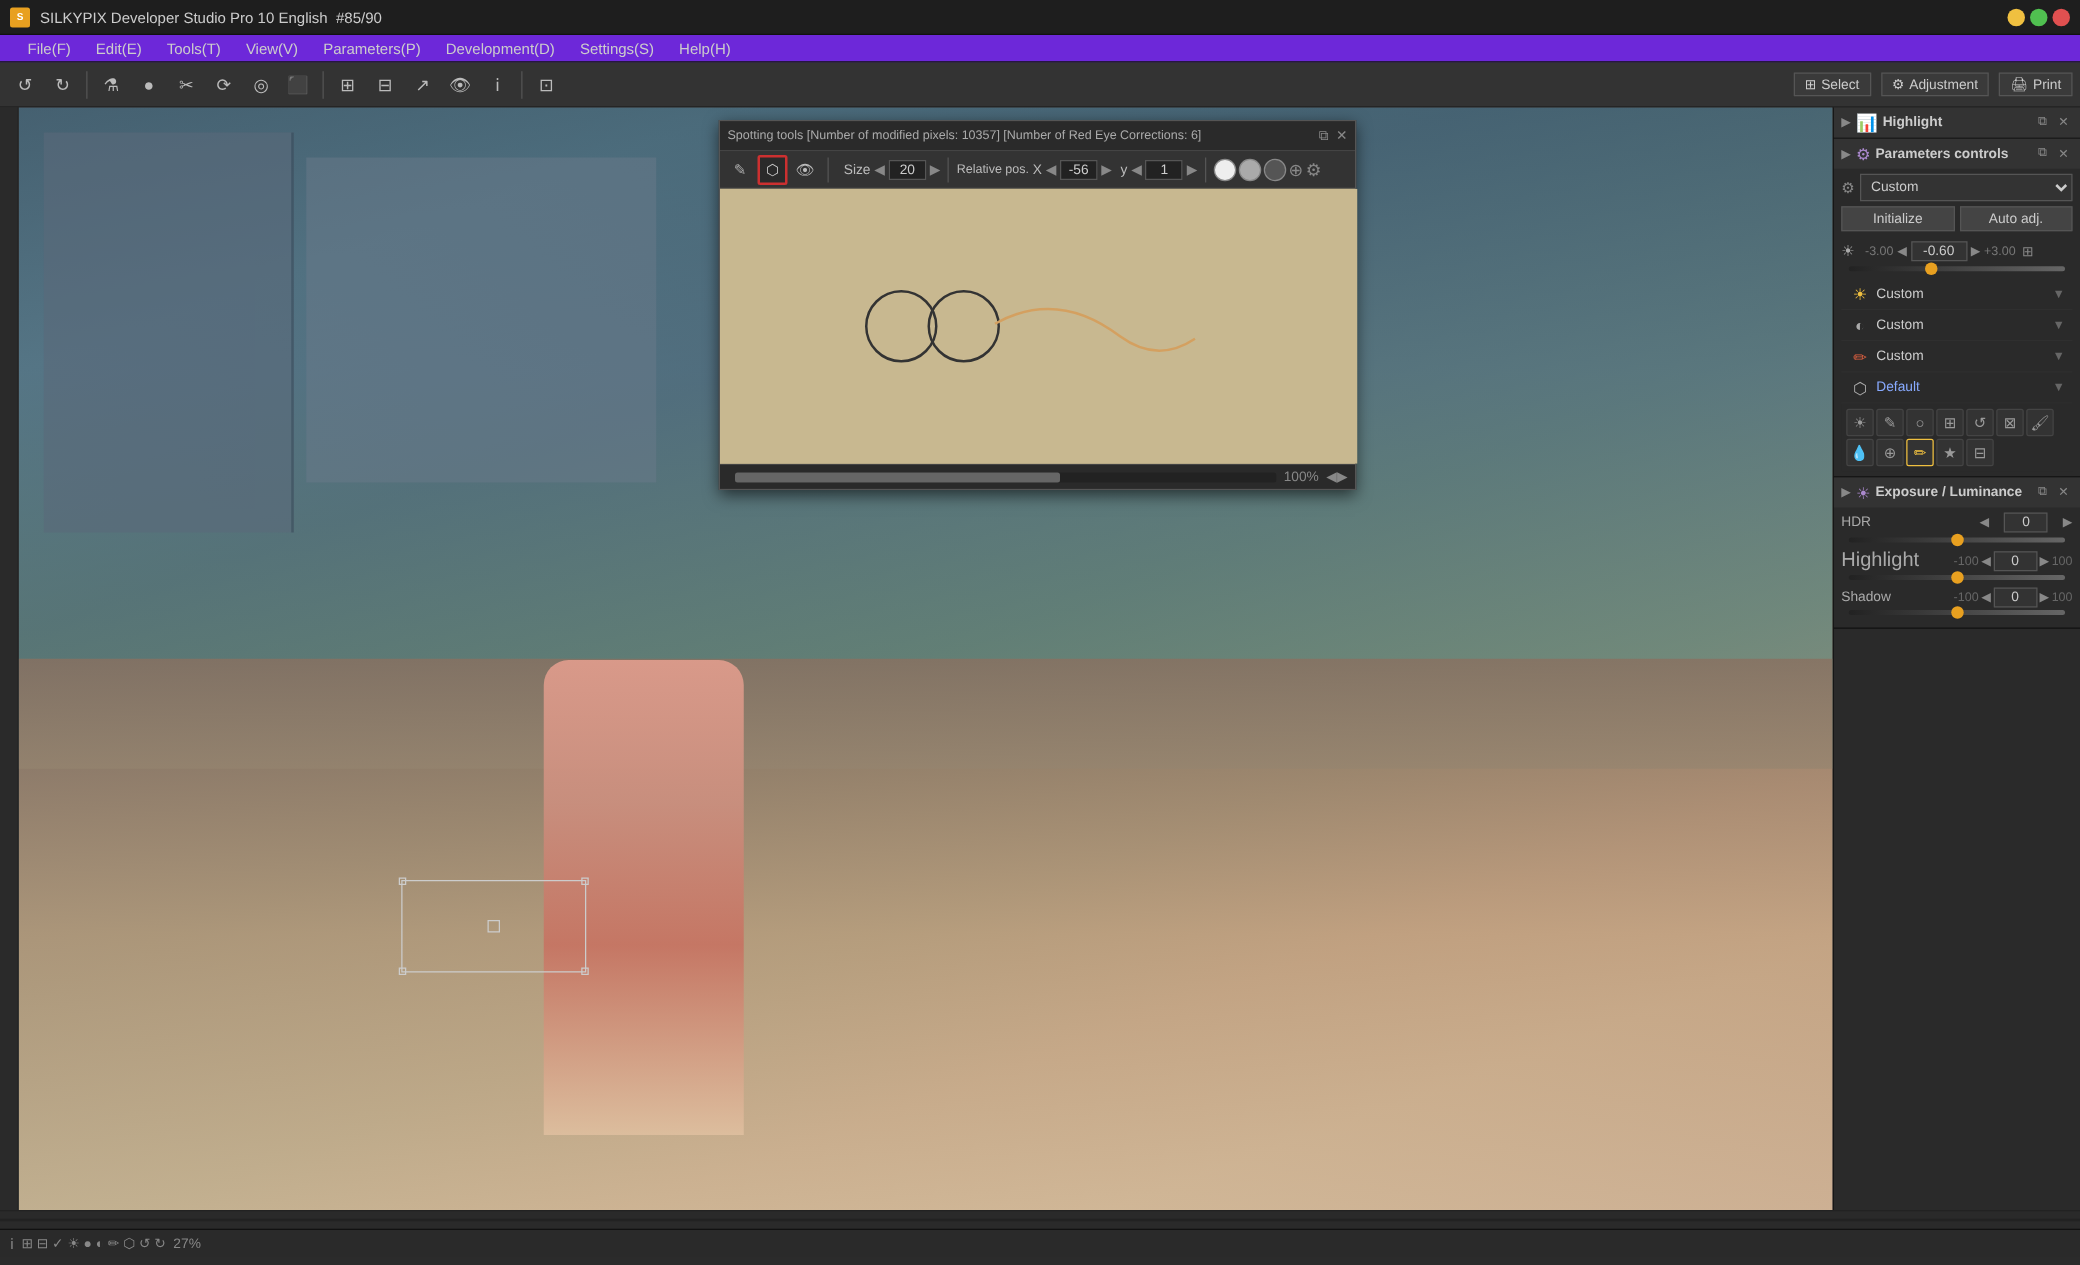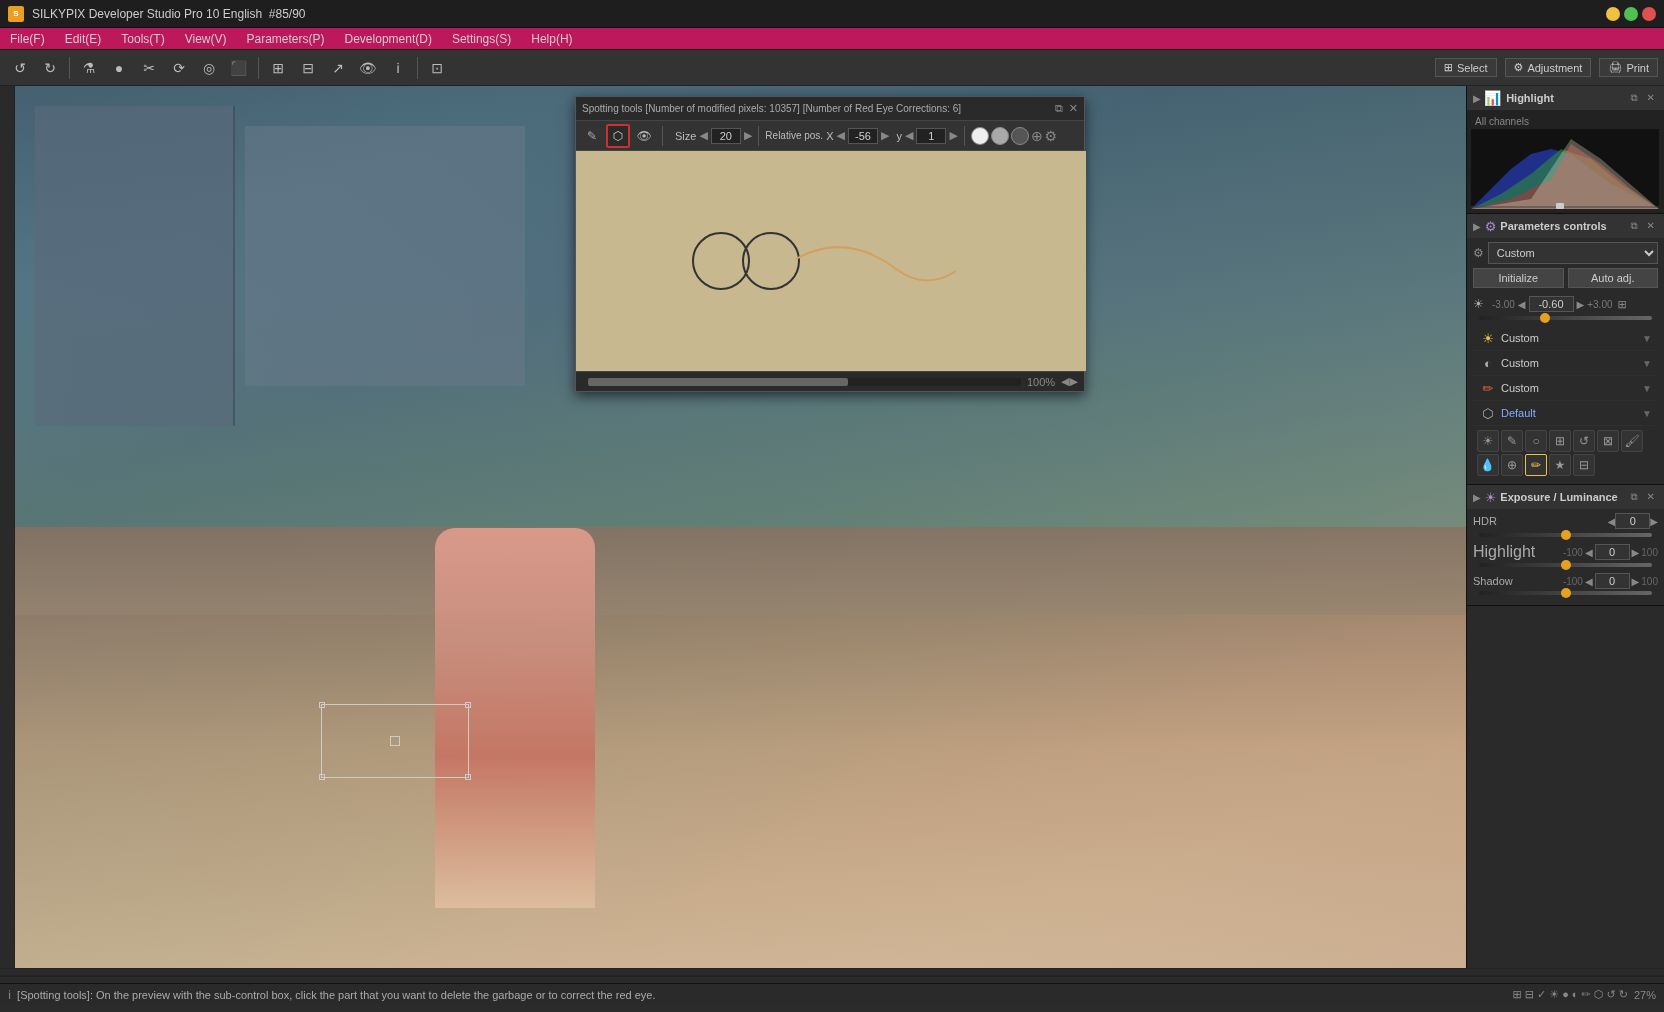--- a/index.html
+++ b/index.html
@@ -9,21 +9,21 @@
     #title-bar { background: #1e1e1e; height: 28px; display: flex; align-items: center; padding: 0 8px; gap: 8px; border-bottom: 1px solid #111; }
     #title-bar .app-icon { width: 16px; height: 16px; background: #e8a020; border-radius: 2px; display: flex; align-items: center; justify-content: center; font-size: 8px; color: #fff; font-weight: bold; }
     #title-bar .title-text { color: #ccc; font-size: 12px; flex: 1; }
     #title-bar .win-controls { display: flex; gap: 4px; }
     #title-bar .win-btn { width: 14px; height: 14px; border-radius: 50%; cursor: pointer; display: flex; align-items: center; justify-content: center; font-size: 9px; color: transparent; }
     #title-bar .win-btn.min { background: #f0c040; }
     #title-bar .win-btn.max { background: #50c050; }
     #title-bar .win-btn.close { background: #e05050; }
 
     
-    #menu-bar { background: #be185d; height: 22px; display: flex; align-items: center; padding: 0 0; border-bottom: 1px solid #111; }
+    #menu-bar { background: #6d28d9; height: 22px; display: flex; align-items: center; padding: 0 12px; border-bottom: 1px solid #111; }
     .menu-item { padding: 2px 10px; cursor: pointer; color: #ccc; font-size: 12px; }
 
     
     #toolbar { background: #333; height: 36px; display: flex; align-items: center; padding: 0 6px; gap: 2px; border-bottom: 1px solid #222; }
     .tb-btn { width: 28px; height: 28px; display: flex; align-items: center; justify-content: center; cursor: pointer; border-radius: 3px; color: #bbb; font-size: 14px; }
     .tb-sep { width: 1px; height: 22px; background: #555; margin: 0 3px; }
 
     
     #main { display: flex; height: calc(1012px - 28px - 22px - 36px - 22px - 22px); }
 
@@ -386,39 +386,20 @@
     <div class="panel-section">
       <div class="panel-header">
         <span class="panel-header-icon">▶</span>
         <span style="color:#7af;font-size:14px;">📊</span>
         <span class="panel-header-label">Highlight</span>
         <div class="panel-header-actions">
           <span class="ph-btn">⧉</span>
           <span class="ph-btn">✕</span>
         </div>
       </div>
-      <div class="histogram-container">
-        <div class="histogram-label">All channels</div>
-        <div class="histogram-chart">
-          <svg width="188" height="80">
-            <rect width="188" height="80" fill="#111"></rect>
-
-            <path d="M0,80 L20,60 L40,40 L60,25 L80,20 L100,25 L120,40 L140,55 L160,65 L188,80 Z" fill="#3050ff" opacity="0.5"></path>
-
-            <path d="M0,80 L30,65 L60,45 L90,20 L120,30 L150,55 L188,80 Z" fill="#30a030" opacity="0.5"></path>
-
-            <path d="M0,80 L40,70 L80,50 L100,15 L130,35 L160,60 L188,80 Z" fill="#c03030" opacity="0.5"></path>
-
-            <path d="M0,80 L60,70 L100,10 L130,30 L188,80 Z" fill="#f0f0d0" opacity="0.3"></path>
-
-            <line x1="0" y1="78" x2="188" y2="78" stroke="#444" stroke-width="1"></line>
-            <rect x="85" y="74" width="8" height="6" fill="#ccc" rx="1"></rect>
-          </svg>
-        </div>
-      </div>
     </div>
 
     <div class="panel-section">
       <div class="panel-header">
         <span class="panel-header-icon">▶</span>
         <span style="color:#a8c;font-size:13px;">⚙</span>
         <span class="panel-header-label">Parameters controls</span>
         <div class="panel-header-actions">
           <span class="ph-btn">⧉</span>
           <span class="ph-btn">✕</span>
@@ -494,21 +475,21 @@
         <span class="panel-header-icon">▶</span>
         <span style="color:#a8c;font-size:13px;">☀</span>
         <span class="panel-header-label">Exposure / Luminance</span>
         <div class="panel-header-actions">
           <span class="ph-btn">⧉</span>
           <span class="ph-btn">✕</span>
         </div>
       </div>
       <div class="exp-section">
 
-        <div style="display:flex;align-items:center;gap:0;margin-bottom:4px;">
+        <div style="display:flex;align-items:center;gap:12px;margin-bottom:4px;">
           <span style="font-size:11px;color:#aaa;flex:1;">HDR</span>
           <span style="color:#888;cursor:pointer;font-size:10px;">◀</span>
           <span style="background:#333;border:1px solid #555;color:#ccc;font-size:11px;width:35px;text-align:center;padding:1px;">0</span>
           <span style="color:#888;cursor:pointer;font-size:10px;">▶</span>
         </div>
         <div class="slider-row">
           <div class="slider-track">
             <div class="slider-thumb" style="left:50%;background:#e8a020;"></div>
           </div>
         </div>
@@ -545,20 +526,19 @@
 
   </div>
 </div>
 
 <div id="bottom-ruler">
   <div style="flex:1;height:2px;background:#222;"></div>
 </div>
 
 <div id="info-bar">
   <span class="info-icon">ℹ</span>
-  <span class="info-text">[Spotting tools]: On the preview with the sub-control box, click the part that you want to delete the garbage or to correct the red eye.</span>
   <div class="info-right">
     <span class="info-right-item">⊞ ⊟ ✓ ☀ ● ◐ ✏ ⬡ ↺ ↻</span>
     <span class="info-right-item">
       <span>27</span><span>%</span>
     </span>
   </div>
 </div>
 
 </body></html>

